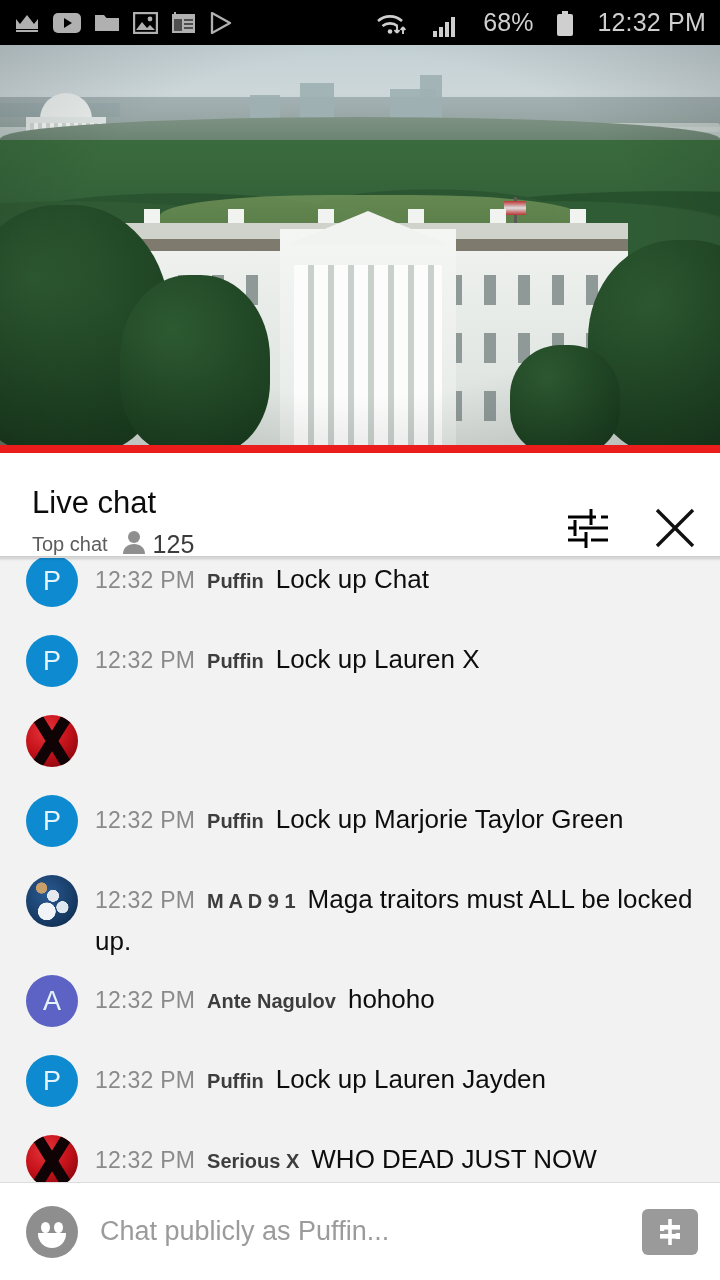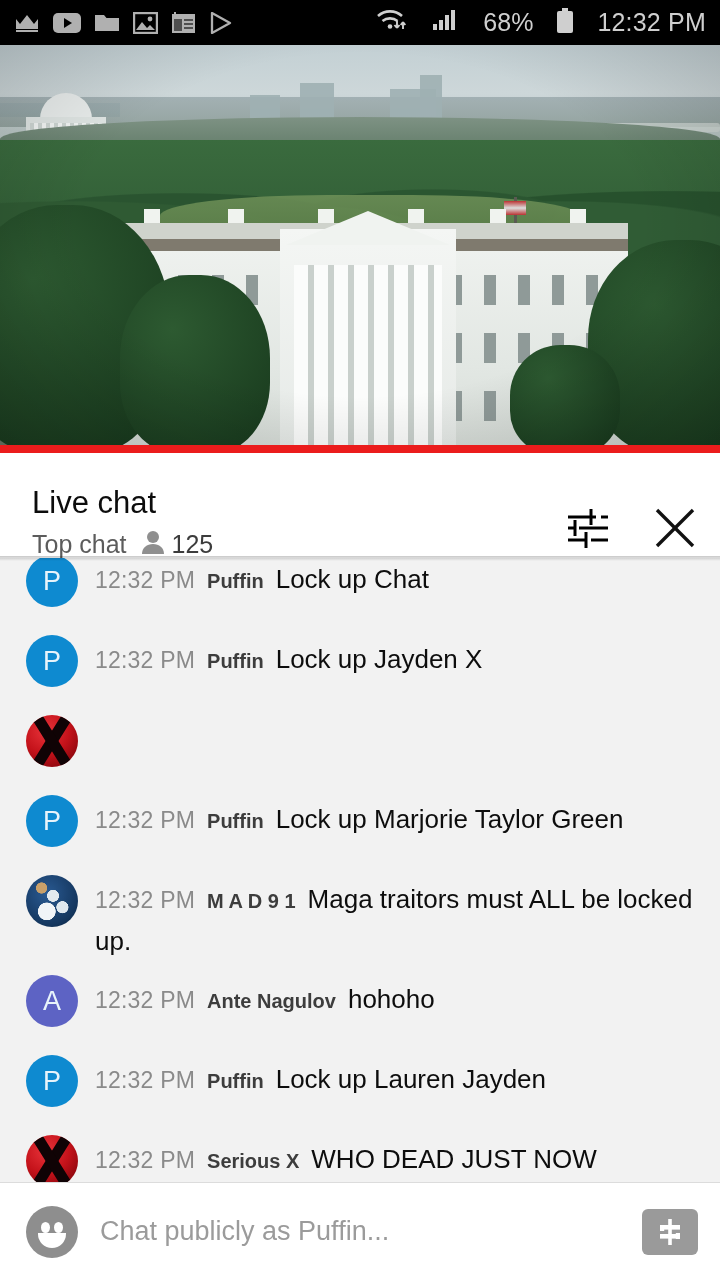--- a/index.html
+++ b/index.html
@@ -11,21 +11,21 @@
   }
   .screen{ position:relative; width:720px; height:1280px; overflow:hidden; background:#fff; }
 
   
   .statusbar{
     position:absolute; top:0; left:0; width:720px; height:45px;
     background:#000; display:flex; align-items:center;
     padding:0 14px; color:#b0b0b0;
   }
   .sb-left{ display:flex; align-items:center; gap:13px; }
-  .sb-right{ margin-left:auto; display:flex; align-items:flex-start; gap:23px; }
+  .sb-right{ margin-left:auto; display:flex; align-items:flex-end; gap:23px; }
   .sb-icon{ display:flex; align-items:center; justify-content:center; }
   .sb-text{ font-size:25px; color:#cfcfcf; letter-spacing:.2px; }
   .sb-pct{ font-size:25px; color:#cfcfcf; }
 
   
   .video{
     position:absolute; top:45px; left:0; width:720px; height:400px;
     overflow:hidden; background:#6d7d6a;
   }
   .sky{
@@ -145,21 +145,21 @@
 
   
   .chat-header{
     position:absolute; left:0; top:453px; width:720px; height:105px;
     background:#fff; display:flex; align-items:flex-start; padding:30px 22px 0 32px;
     z-index:5;
   }
   .ch-titles{ display:flex; flex-direction:column; }
   .ch-title{ font-size:31px; color:#0c0c0c; font-weight:400; line-height:40px; }
   .ch-sub{ display:flex; align-items:center; gap:14px; margin-top:6px; }
-  .ch-subtext{ font-size:25px; color:#5c5c5c; }
+  .ch-subtext{ font-size:20px; color:#5c5c5c; }
   .ch-viewers{ display:flex; align-items:center; gap:7px; }
   .ch-count{ font-size:25px; color:#3c3c3c; }
   .ch-actions{ margin-left:auto; display:flex; align-items:center; gap:42px; padding-top:22px; }
   .icon-btn{ display:flex; align-items:center; justify-content:center; cursor:pointer; }
   .hdr-shadow{
     position:absolute; left:0; top:556px; width:720px; height:5px; z-index:6;
     background:linear-gradient(180deg,rgba(0,0,0,.22),rgba(0,0,0,0));
   }
 
   
@@ -398,21 +398,21 @@
       <div class="msg first">
         <div class="avatar" style="background: rgb(14, 138, 208);">
           <span class="av-letter">P</span>
         </div>
         <div class="mline"><span class="mtime">12:32 PM</span><span class="mauthor">Puffin</span><span class="mtext">Lock up Chat</span></div>
       </div>
       <div class="msg">
         <div class="avatar" style="background: rgb(14, 138, 208);">
           <span class="av-letter">P</span>
         </div>
-        <div class="mline"><span class="mtime">12:32 PM</span><span class="mauthor">Puffin</span><span class="mtext">Lock up Jayden X</span></div>
+        <div class="mline"><span class="mtime">12:32 PM</span><span class="mauthor">Puffin</span><span class="mtext">Lock up Lauren X</span></div>
       </div>
       <div class="msg">
         <div class="avatar av-xbox"></div>
       </div>
       <div class="msg">
         <div class="avatar" style="background: rgb(14, 138, 208);">
           <span class="av-letter">P</span>
         </div>
         <div class="mline"><span class="mtime">12:32 PM</span><span class="mauthor">Puffin</span><span class="mtext">Lock up Marjorie Taylor Green</span></div>
       </div>

